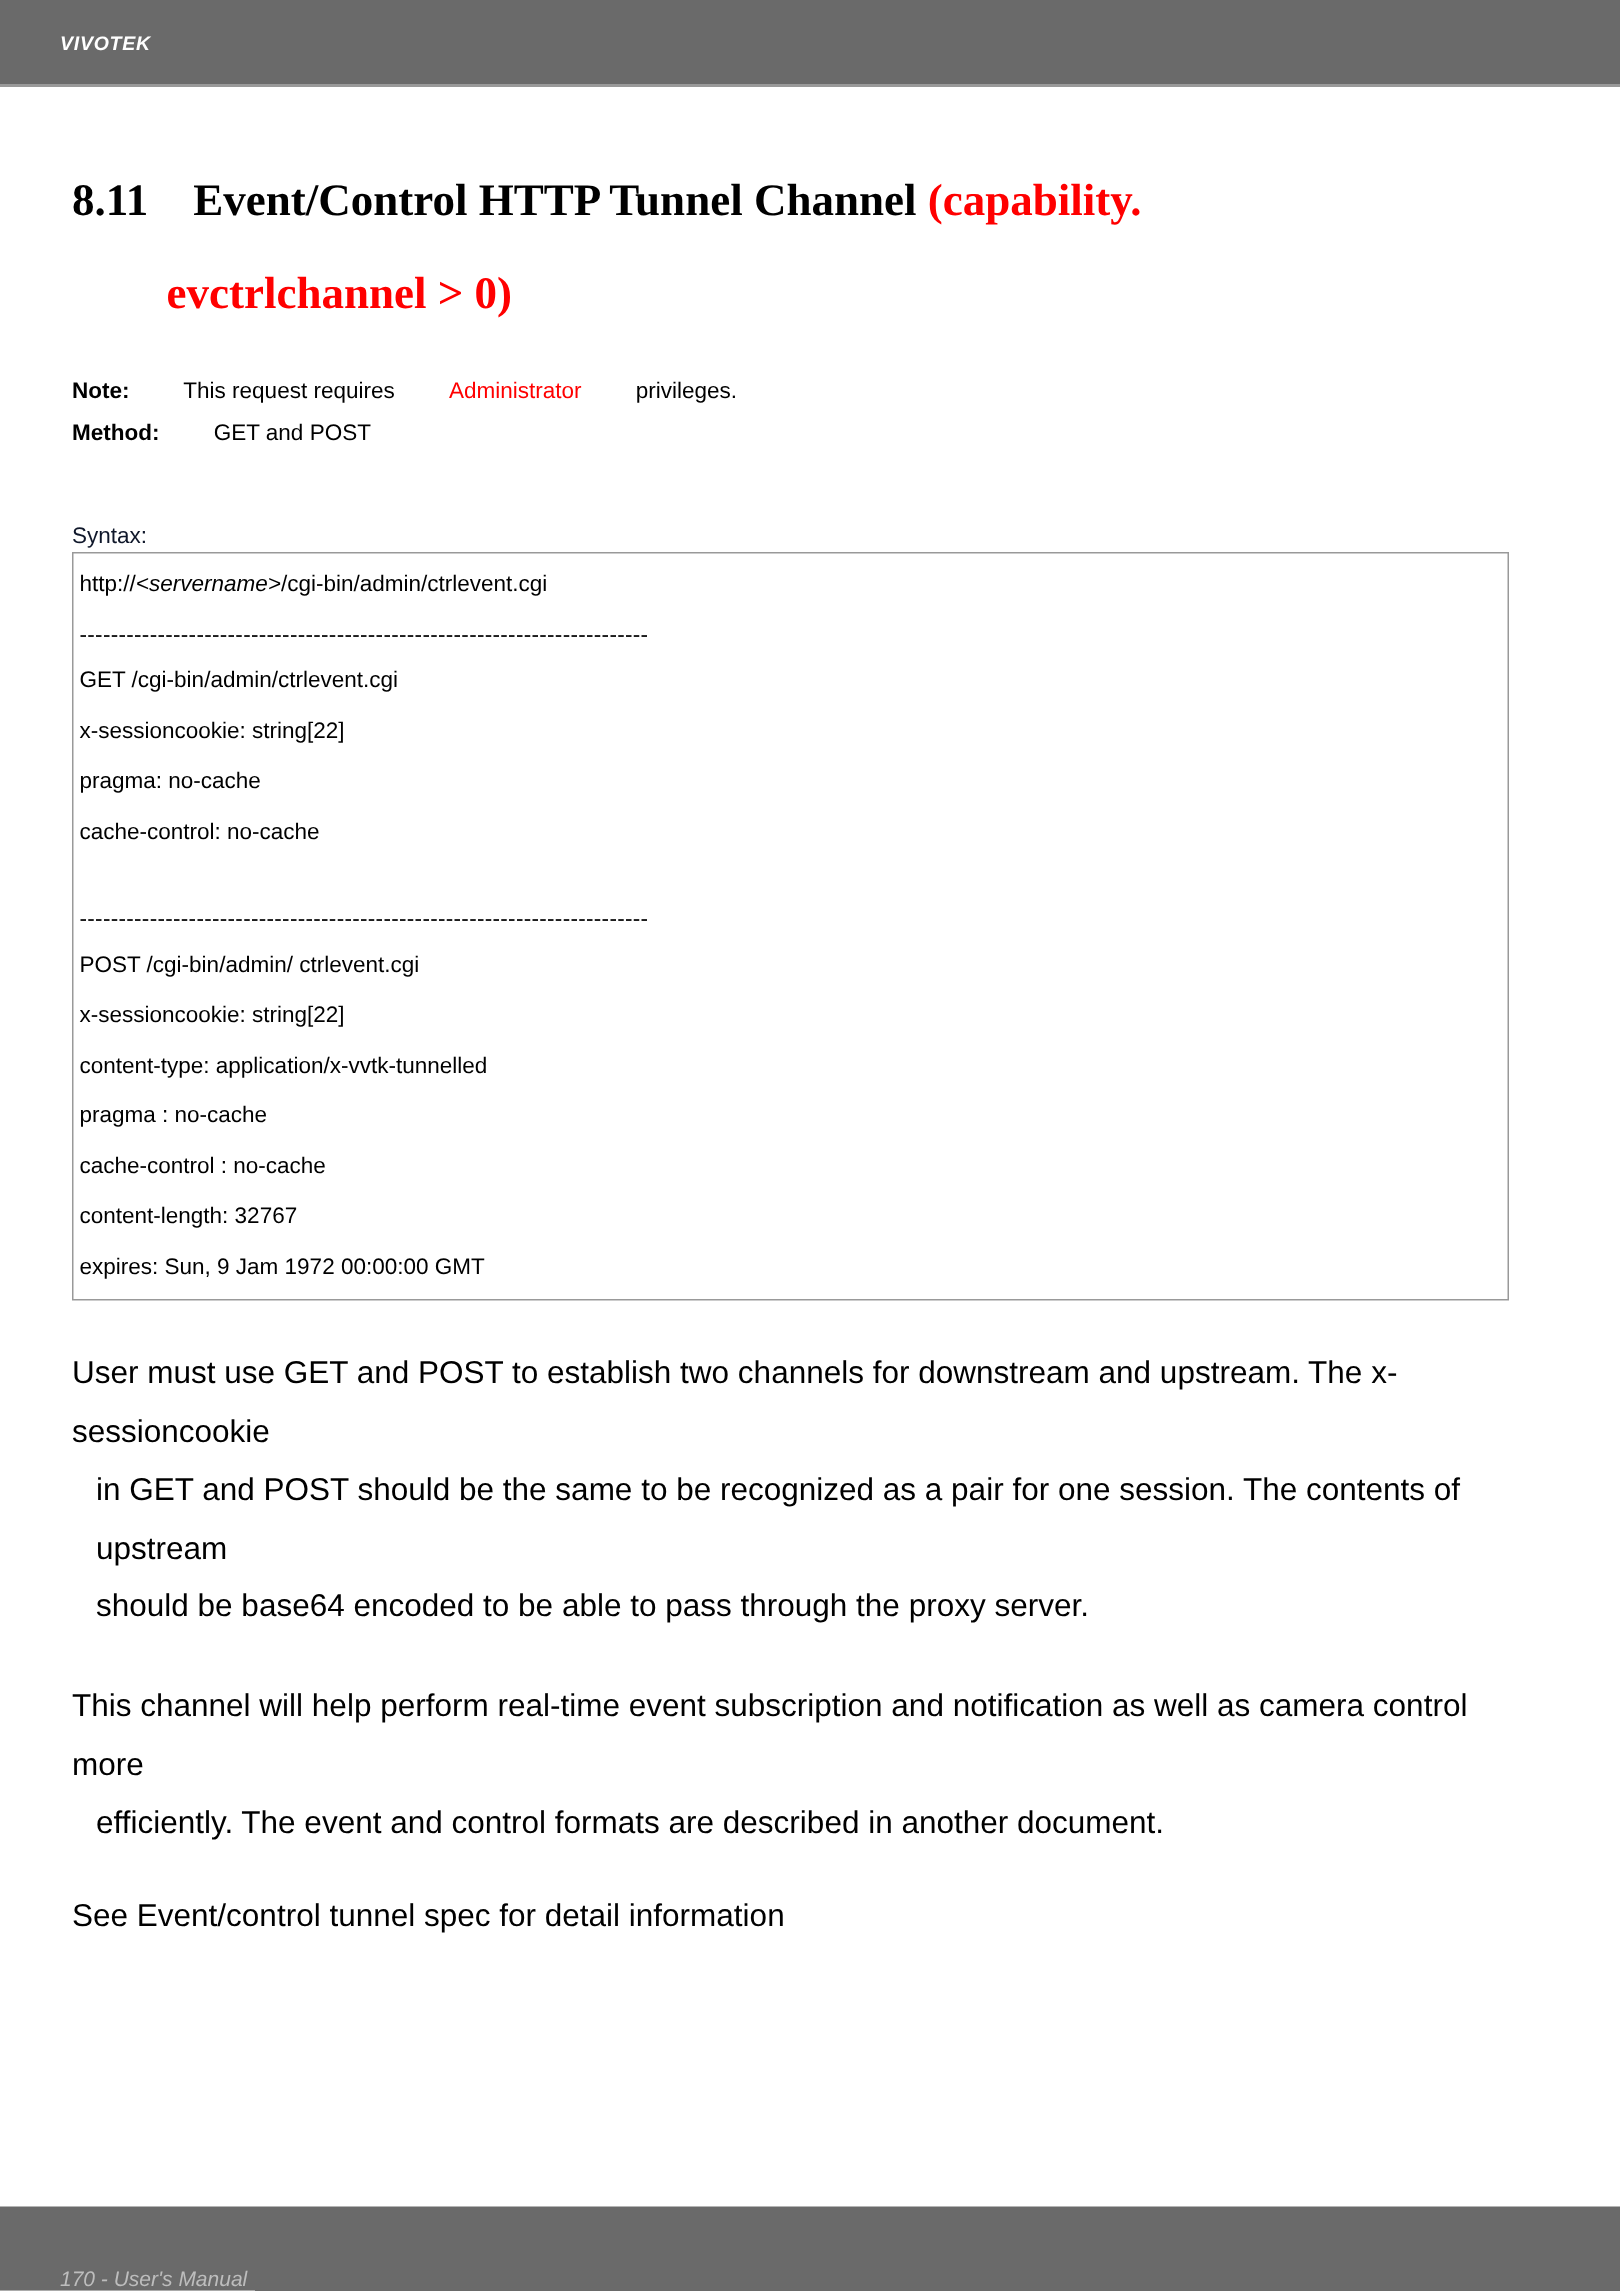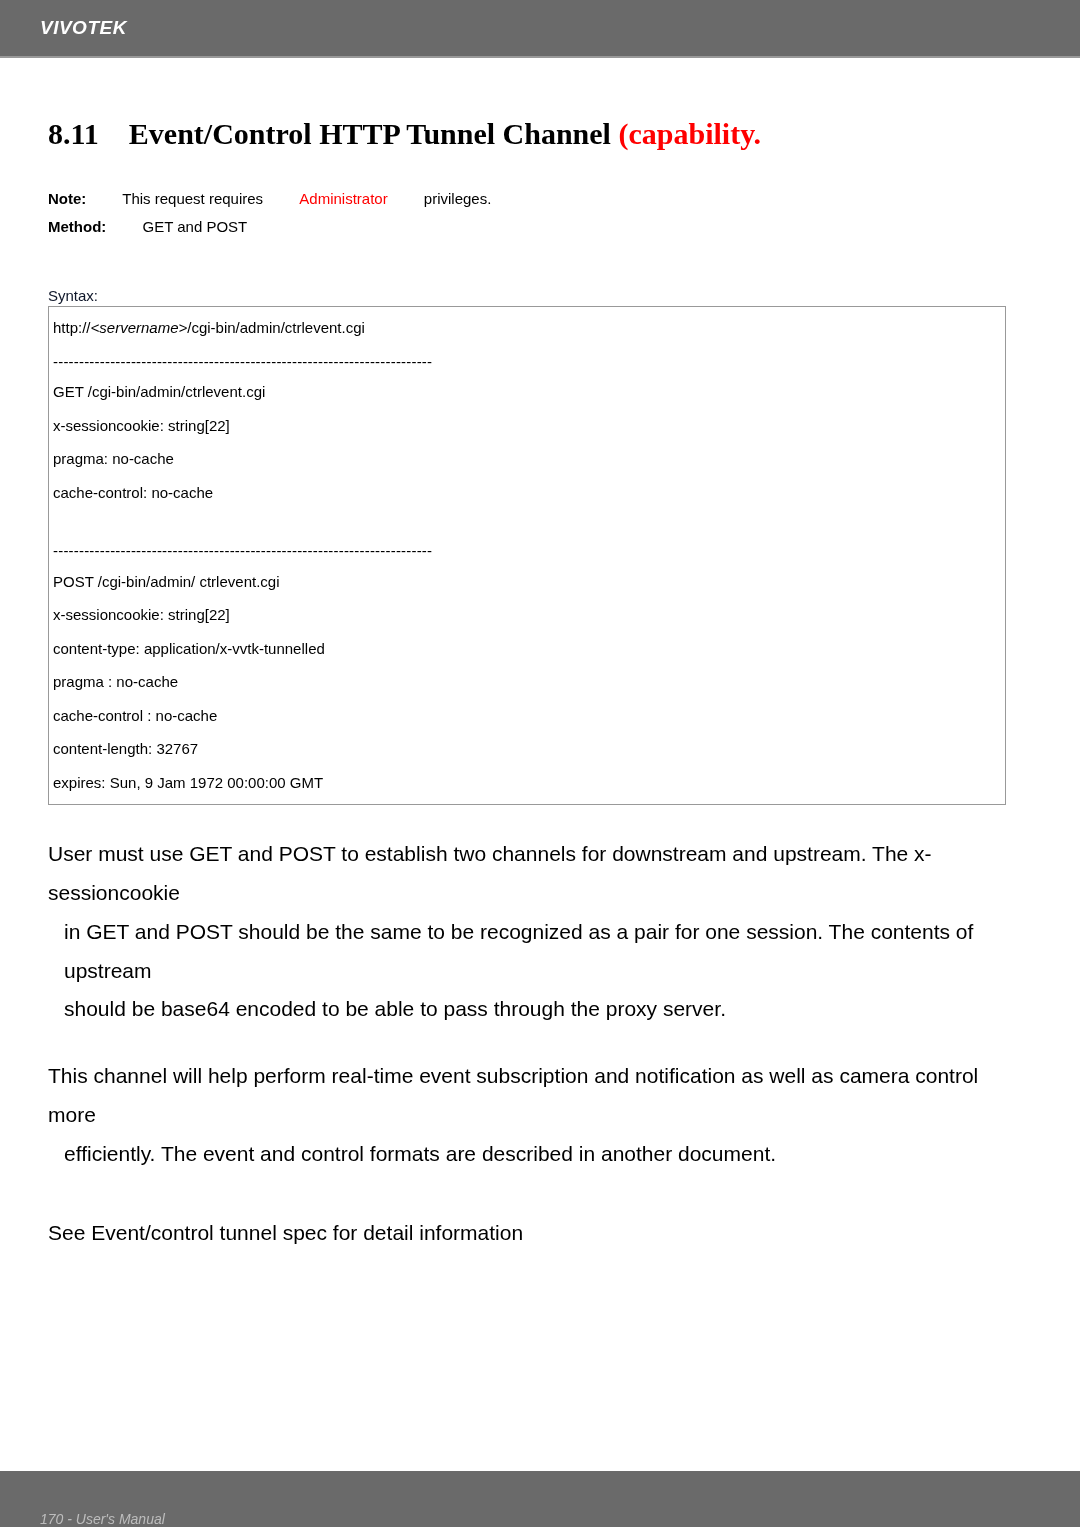--- a/index.html
+++ b/index.html
@@ -1,58 +1,59 @@
 <!DOCTYPE html>
 <html><head>
 <meta charset="utf-8">
 <style>
 * { margin: 0; padding: 0; box-sizing: border-box; }
 body { background: #b5b5b5; font-family: Arial, Helvetica, sans-serif; width: 1080px; height: 1527px; overflow: hidden; }
 .page { background: #ffffff; width: 1080px; height: 1527px; position: relative; }
 .header-bar { background: #6a6a6a; height: 56px; padding: 0 40px; display: flex; align-items: center; }
-.brand { color: #ffffff; font-weight: bold; font-style: italic; font-size: 19px; letter-spacing: 0.5px; }
+.brand { color: #ffffff; font-weight: bold; font-style: italic; font-size: 13px; letter-spacing: 0.5px; }
 .header-rule { border: none; border-top: 2px solid #999999; margin: 0; }
 .content { padding: 52px 74px 0 48px; }
 .section-title { font-family: "Times New Roman", Times, serif; font-size: 30px; font-weight: bold; color: #000000; line-height: 1.6; }
 .section-title .num { display: inline; }
 .section-title .red { color: #ff0000; }
 .title-indent { margin-left: 63px; margin-top: 14px; }
 .note-block { margin-top: 32px; }
 .note-label { font-size: 15px; font-weight: bold; color: #000000; }
 .note-text { font-size: 15px; font-weight: normal; margin-left: 32px; }
 .red-text { color: #ff0000; }
 .method-block { margin-top: 10px; font-size: 15px; }
 .syntax-label { margin-top: 52px; font-size: 15px; color: #0f172a; }
 .syntax-box { border: 1px solid #999999; margin-top: 2px; padding: 10px 4px 10px 4px; font-size: 15px; line-height: 1.5; }
 .syntax-box .line { margin-bottom: 11px; }
 .syntax-box .line:last-child { margin-bottom: 0; }
 .syntax-box .dashes { letter-spacing: 0.2px; margin-top: 8px; margin-bottom: 8px; }
 .syntax-box .italic { font-style: italic; }
 .body-text { margin-top: 30px; font-size: 21px; line-height: 1.85; }
 .body-indent { padding-left: 16px; }
 .para2 { margin-top: 28px; }
-.para3 { margin-top: 40px; }
+.para3 { margin-top: 23px; }
 .footer-bar { position: absolute; bottom: 0; left: 0; right: 0; height: 56px; background: #6a6a6a; display: flex; align-items: flex-end; padding: 0 40px; }
 .footer-text { color: #bdbdbd; font-style: italic; font-size: 14px; }
 </style>
 </head>
 <body>
 
 <div class="page">
 
   <div class="header-bar">
     <span class="brand">VIVOTEK</span>
   </div>
   <hr class="header-rule">
 
   <div class="content">
 
     <div class="section-title">
       <span class="num">8.11</span>&nbsp;&nbsp;&nbsp;
       <span>Event/Control HTTP Tunnel Channel </span><span class="red">(capability.</span>
+      <div class="title-indent red">evctrlchannel &gt; 0)</div>
     </div>
 
     <div class="note-block">
       <span class="note-label">Note:</span><span class="note-text"> This request requires </span><span class="note-text red-text">Administrator</span><span class="note-text"> privileges.</span>
     </div>
 
     <div class="method-block">
       <span class="note-label">Method:</span><span class="note-text"> GET and POST</span>
     </div>
 

